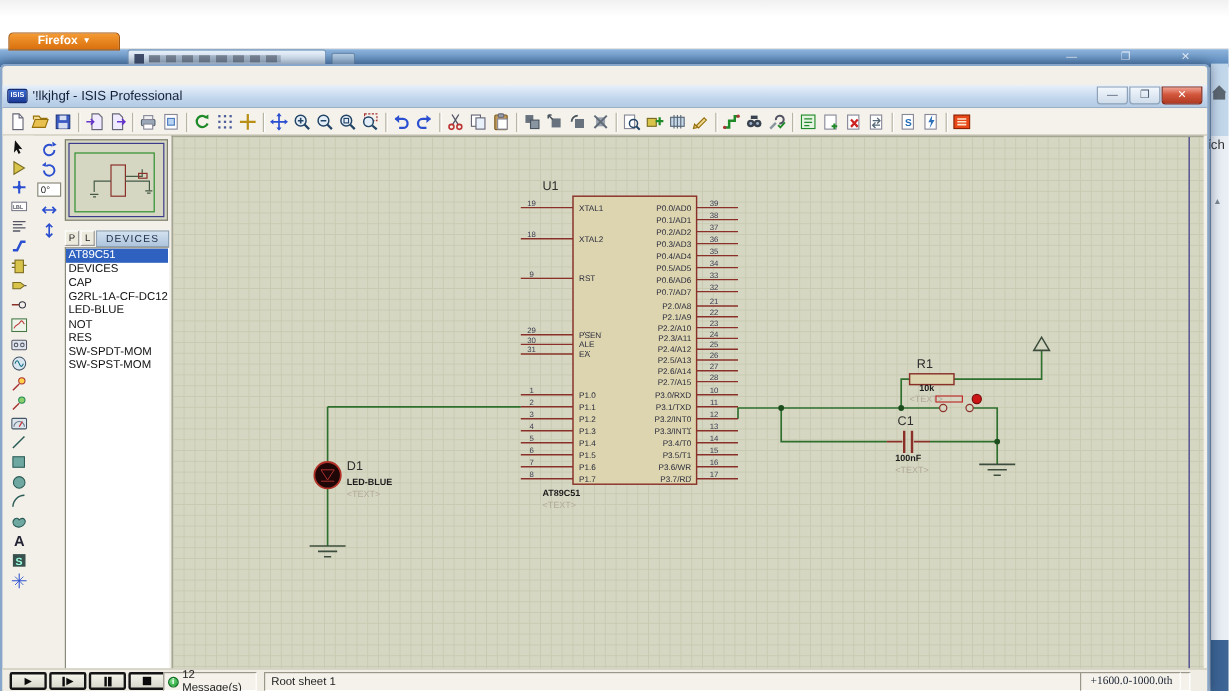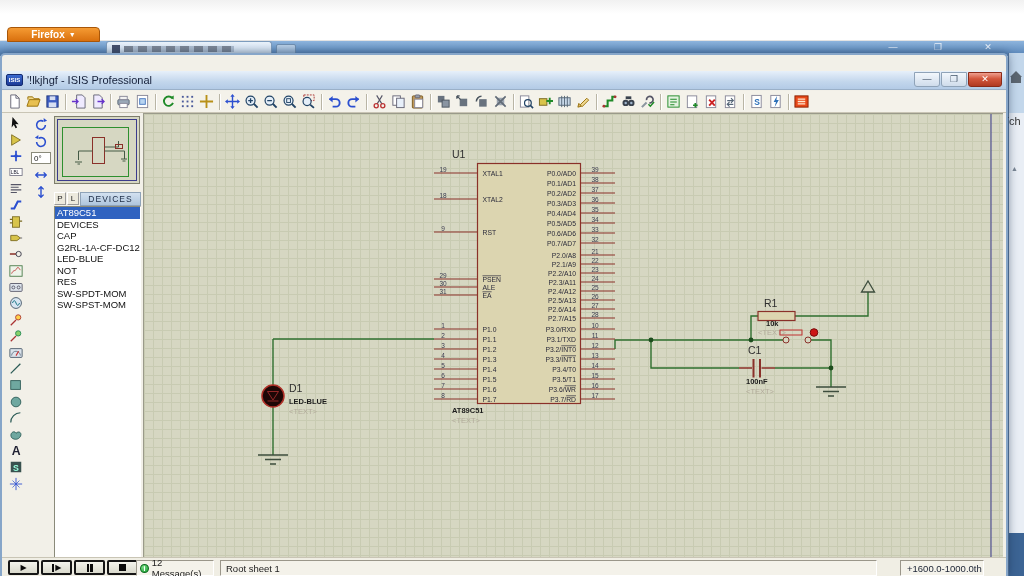--- a/index.html
+++ b/index.html
@@ -95,22 +95,22 @@
   #sim-btns { position:absolute; left:6px; top:2px; display:flex; gap:2px;}
   .sbtn { width:31px; height:15px; border:2px solid #151515; border-radius:2px; background:linear-gradient(#f4f4ec,#d9d9cc);
           display:flex; align-items:center; justify-content:center; gap:1px; color:#0a0a0a; font-size:8px;}
   .bar { width:2.5px; height:8px; background:#0a0a0a; }
   .sq { width:7px; height:7px; background:#0a0a0a; }
   .sunken { position:absolute; top:2px; height:16px; border:1px solid #9a968a; border-bottom-color:#fff; border-right-color:#fff;
             background:#f4f2ea; font-size:9.5px; color:#222; display:flex; align-items:center;}
   #msgbox { left:134px; width:78px; padding-left:3px; gap:3px;}
   #msg-icon { width:9px; height:9px; border-radius:50%; background:radial-gradient(circle at 35% 30%,#7de08a,#169a2e); border:1px solid #0c6a1e;
               color:#fff; font-size:7px; line-height:8px; text-align:center; font-weight:bold;}
-  #sheetbox { left:218px; width:657px; padding-left:5px;}
-  #coordbox { left:898px; width:84px; padding:0 6px; justify-content:space-between; font-size:9.5px; color:#202838;}
+  #sheetbox { left:218px; width:772px; padding-left:5px;}
+  #coordbox { left:898px; width:84px; padding:0 6px; justify-content:flex-end; font-size:9.5px; color:#202838;font-family:Liberation Serif, serif;}
 </style>
 </head>
 <body>
 
 <div id="screen">
 
   <div id="ff-page-top"></div>
   <div id="ff-bar"></div>
   <div id="ff-btn">
     <span>Firefox</span>

